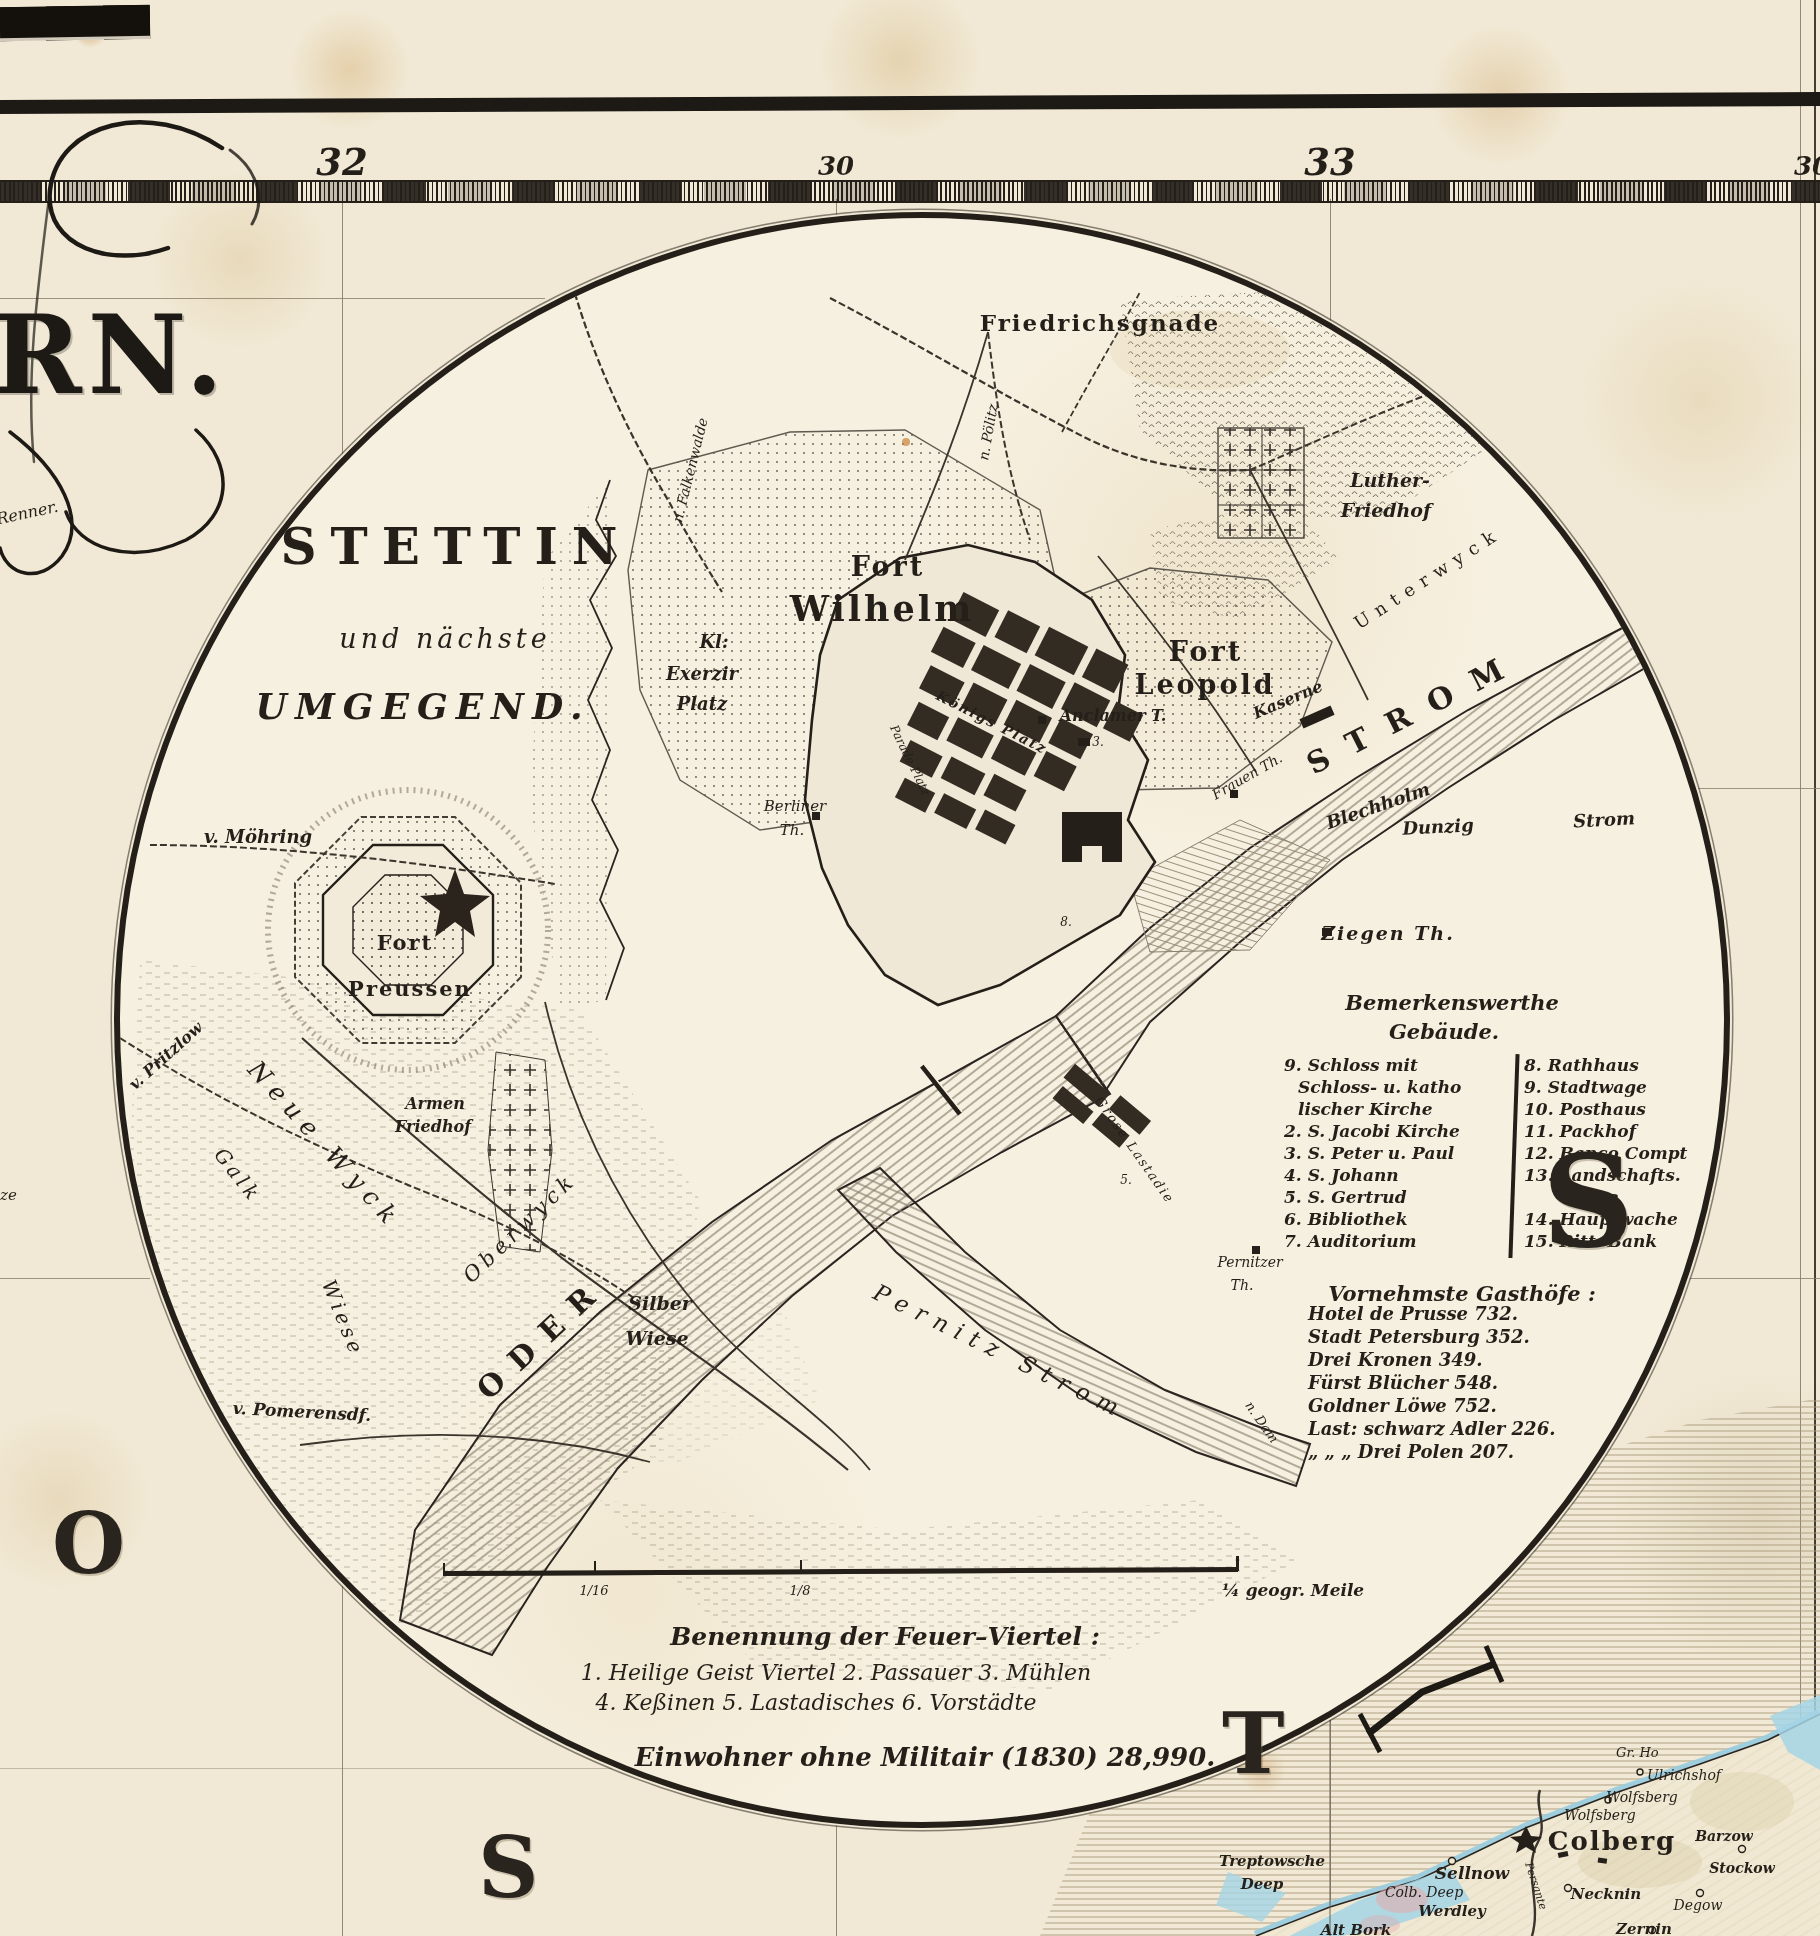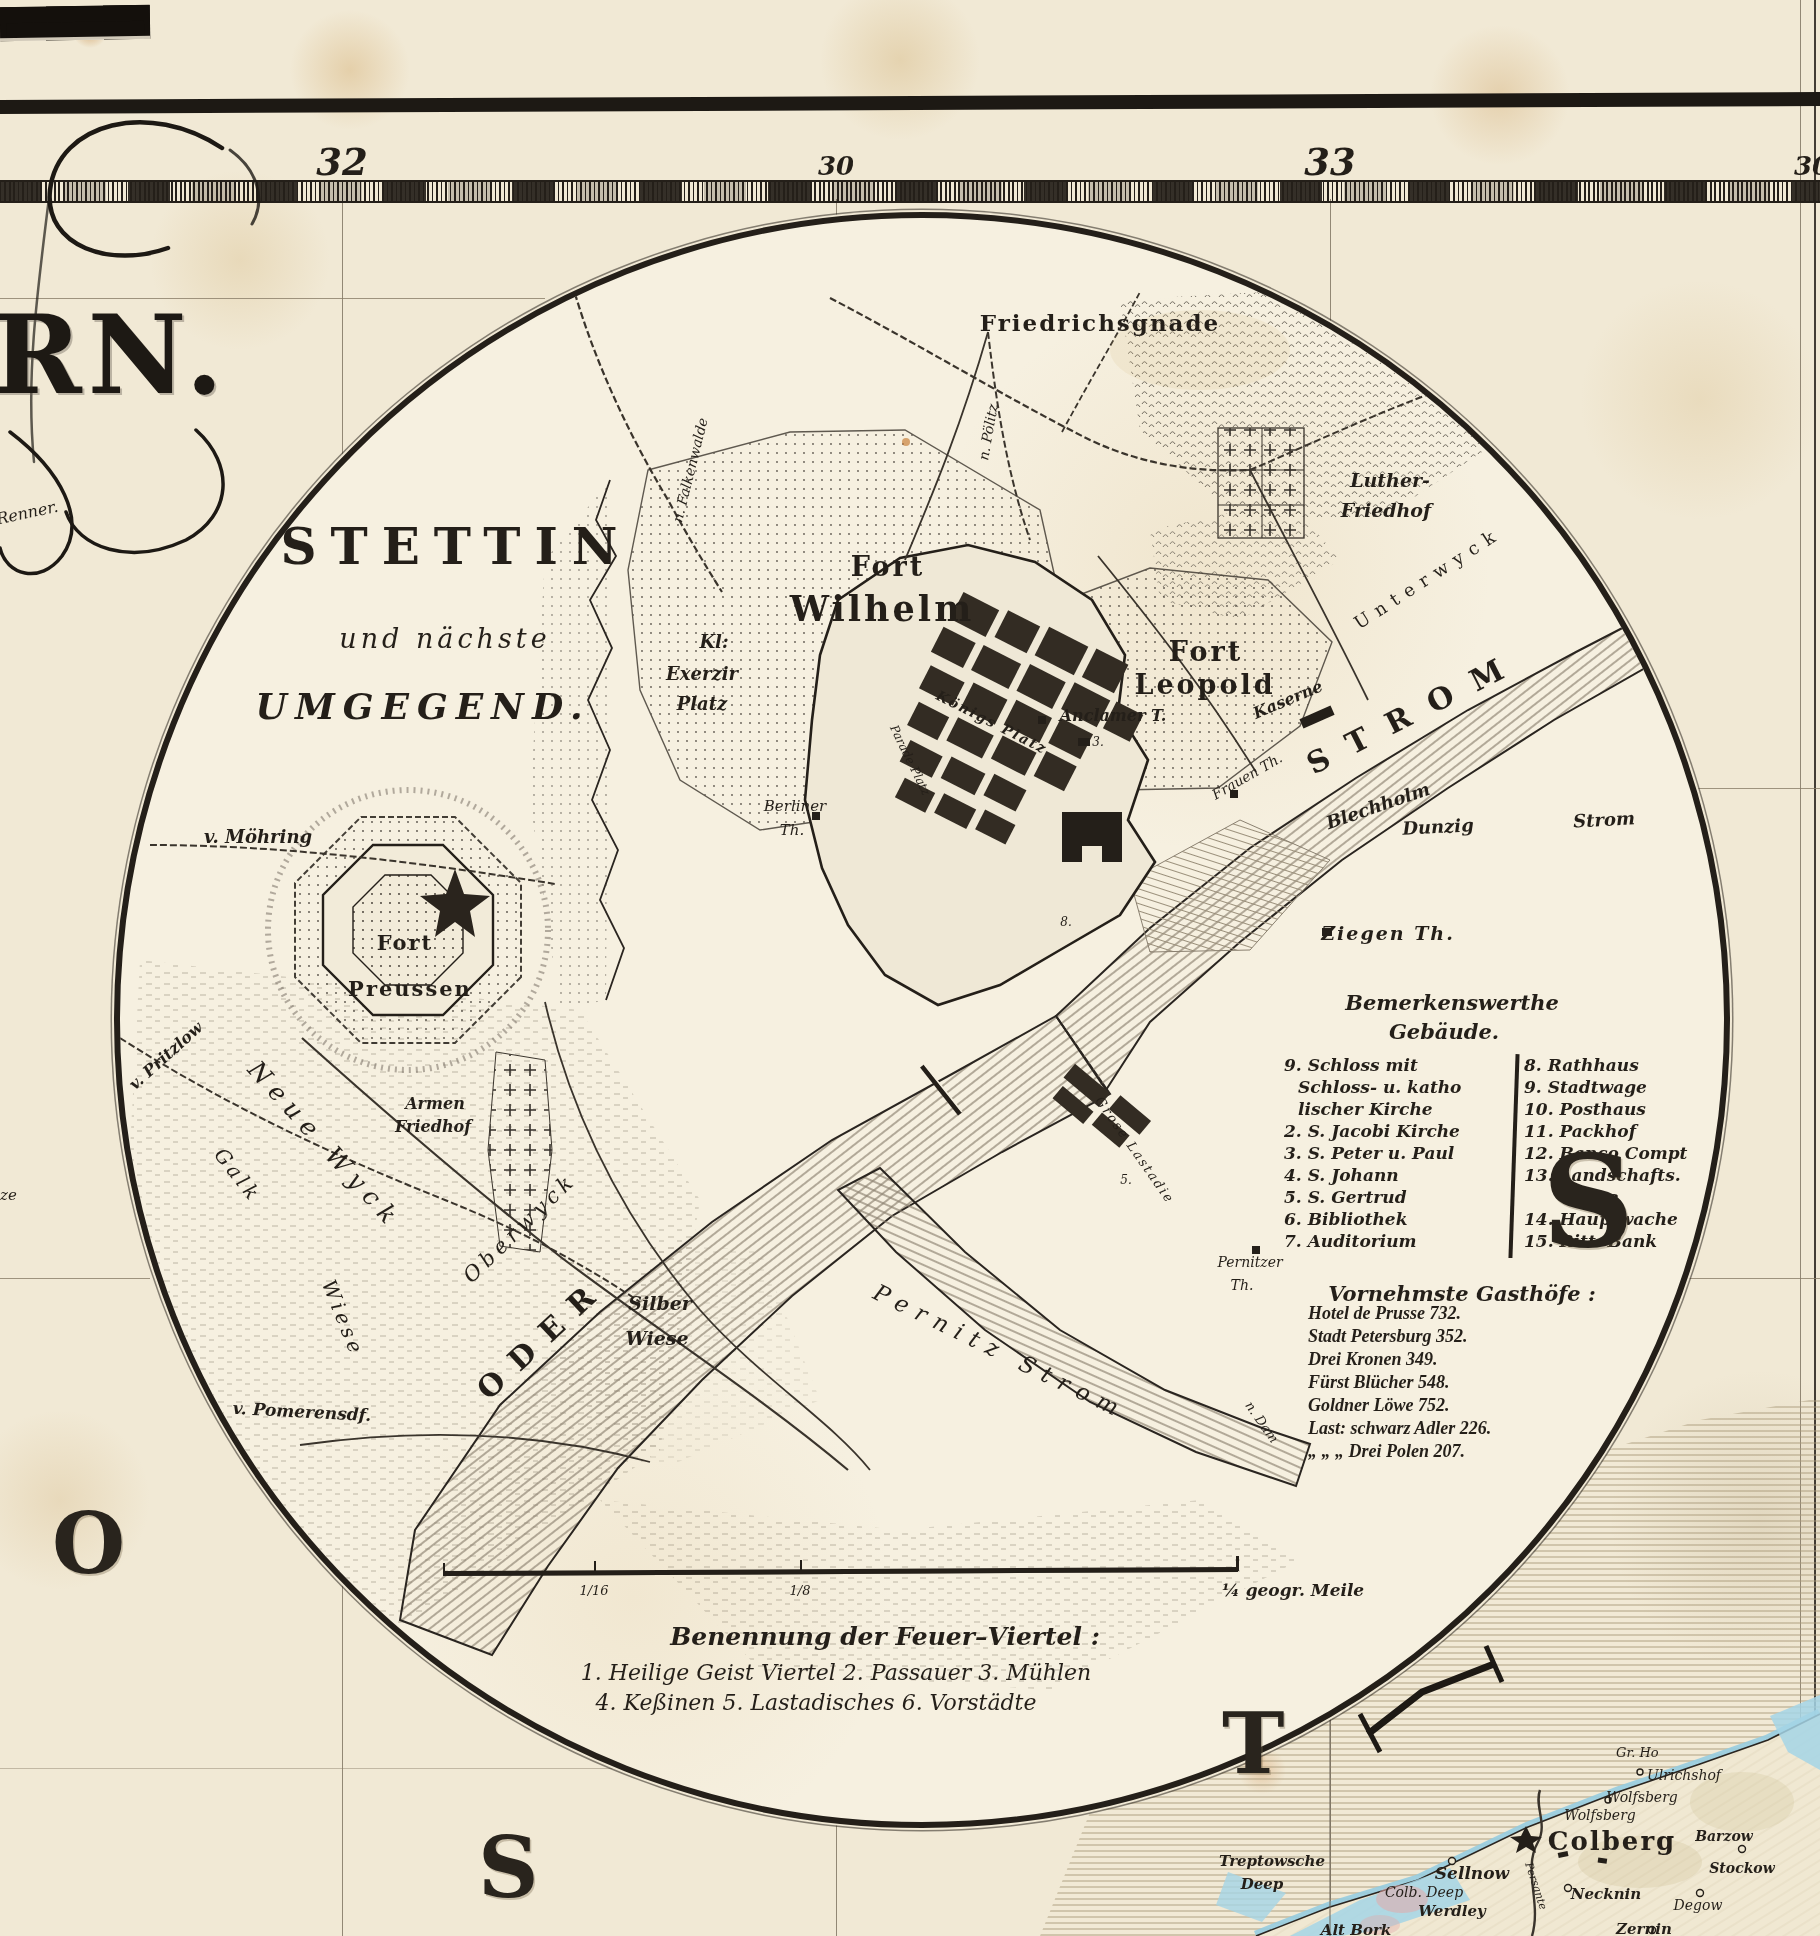--- a/index.html
+++ b/index.html
@@ -43,21 +43,21 @@
       radial-gradient(circle at 32% 86%, rgba(215,185,130,.16), transparent 260px),
       #f6f0e0;
     border:6px solid #241f19;
     box-shadow:0 0 0 2px #f1e9d5, 0 0 0 3.5px rgba(42,37,30,.55);
     overflow:hidden;
   }
   .rn{position:absolute;left:-8px;top:292px;font-size:108px;font-weight:bold;letter-spacing:6px;color:#1d1914;text-shadow:2px 2px 0 rgba(107,98,87,.4);}
   .sea-letter{position:absolute;font-weight:bold;color:#29241d;text-shadow:1.5px 1.5px 0 rgba(120,105,80,.35);}
   .leg-col{position:absolute;font-size:17px;font-weight:bold;font-style:italic;line-height:22px;}
   .leg-col div{white-space:nowrap;}
-  .hotels{position:absolute;left:1308px;top:1302px;font-size:18px;font-weight:bold;font-style:italic;line-height:23px;font-family:Liberation Serif, serif;}
+  .hotels{position:absolute;left:1308px;top:1302px;font-size:18px;font-weight:bold;font-style:italic;line-height:23px;}
   .hotels div{white-space:nowrap;}
   .indent1{padding-left:14px;}
   .indent2{padding-left:40px;}
   .tick{position:absolute;width:2px;background:#241f19;}
 </style>
 </head>
 <body>
 
 <div class="sheet">
 
@@ -354,20 +354,21 @@
   <div class="tick" style="left:594px;top:1561px;height:11px;"></div>
   <div class="tick" style="left:800px;top:1560px;height:12px;"></div>
   <div class="tick" style="left:1236px;top:1556px;height:15px;width:3px;"></div>
   <div class="lb it" style="left:594px;top:1590px;font-size:13px;transform:translate(-50%,-50%);">1/16</div>
   <div class="lb it" style="left:800px;top:1590px;font-size:13px;transform:translate(-50%,-50%);">1/8</div>
   <div class="lb it bd" style="left:1222px;top:1582px;font-size:17px;">¼ geogr. Meile</div>
 
   <div class="lb it bd" style="left:885px;top:1636px;font-size:25px;transform:translate(-50%,-50%);">Benennung der Feuer–Viertel :</div>
   <div class="lb it" style="left:836px;top:1673px;font-size:22px;transform:translate(-50%,-50%);">1. Heilige Geist Viertel  2. Passauer  3. Mühlen</div>
   <div class="lb it" style="left:816px;top:1703px;font-size:22px;transform:translate(-50%,-50%);">4. Keßinen  5. Lastadisches  6. Vorstädte</div>
+  <div class="lb it bd" style="left:925px;top:1757px;font-size:26px;transform:translate(-50%,-50%);">Einwohner ohne Militair (1830) 28,990.</div>
 
   <div class="sea-letter" style="left:52px;top:1494px;font-size:84px;">O</div>
   <div class="sea-letter" style="left:478px;top:1818px;font-size:84px;">S</div>
   <div class="sea-letter" style="left:1222px;top:1694px;font-size:84px;">T</div>
   <div class="sea-letter" style="left:1542px;top:1126px;font-size:128px;">S</div>
 
   <div class="lb it bd" style="left:1272px;top:1861px;font-size:15px;transform:translate(-50%,-50%);">Treptowsche</div>
   <div class="lb it bd" style="left:1262px;top:1884px;font-size:15px;transform:translate(-50%,-50%);">Deep</div>
   <div class="lb it bd" style="left:1472px;top:1873px;font-size:17px;transform:translate(-50%,-50%);">Sellnow</div>
   <div class="lb it" style="left:1424px;top:1892px;font-size:14px;transform:translate(-50%,-50%);">Colb. Deep</div>

